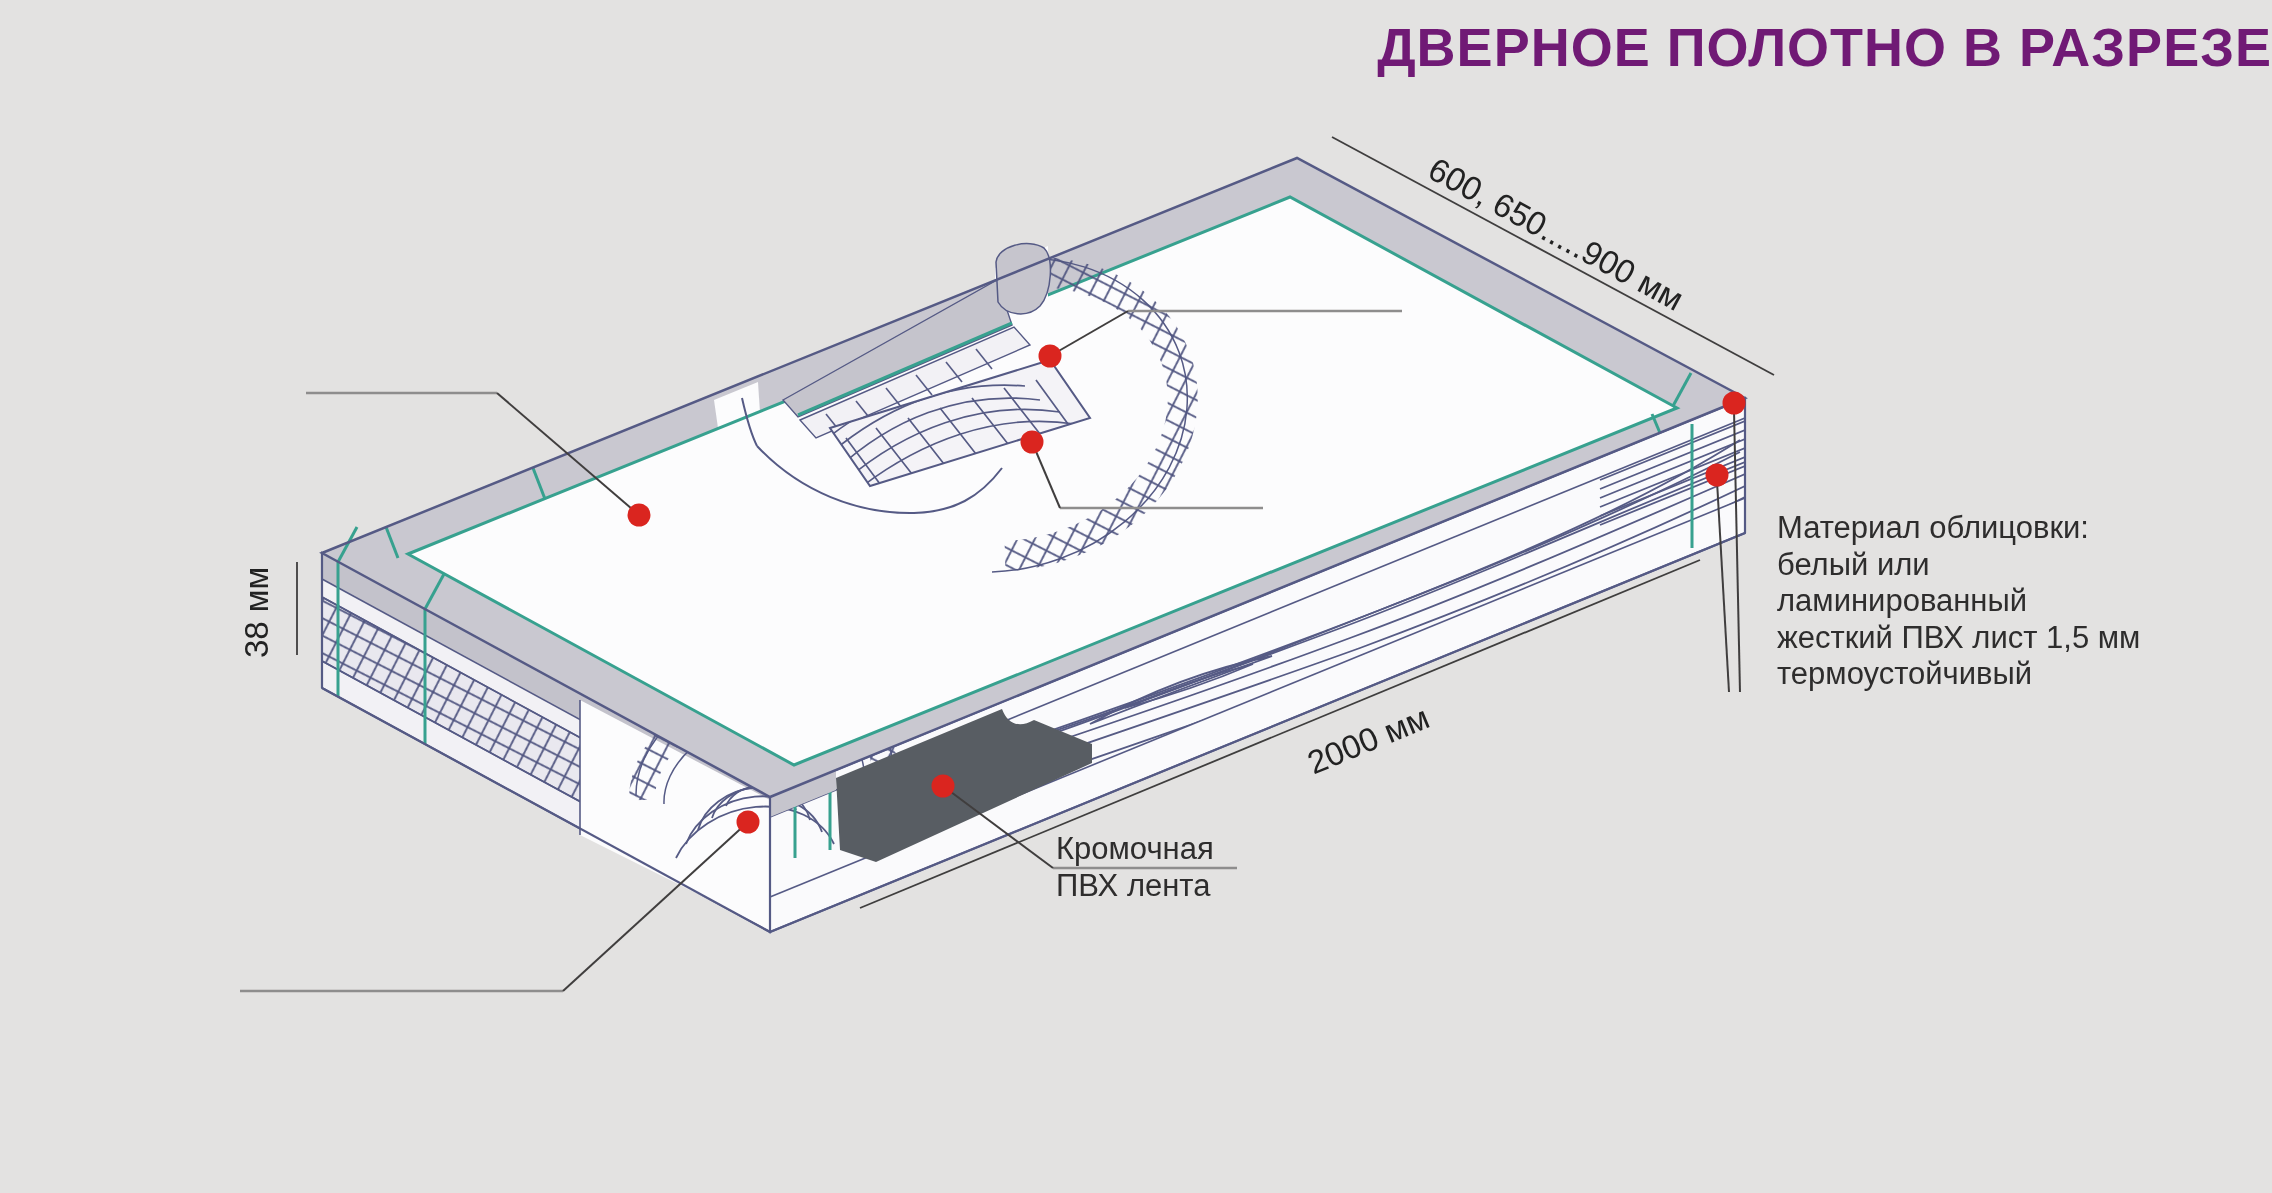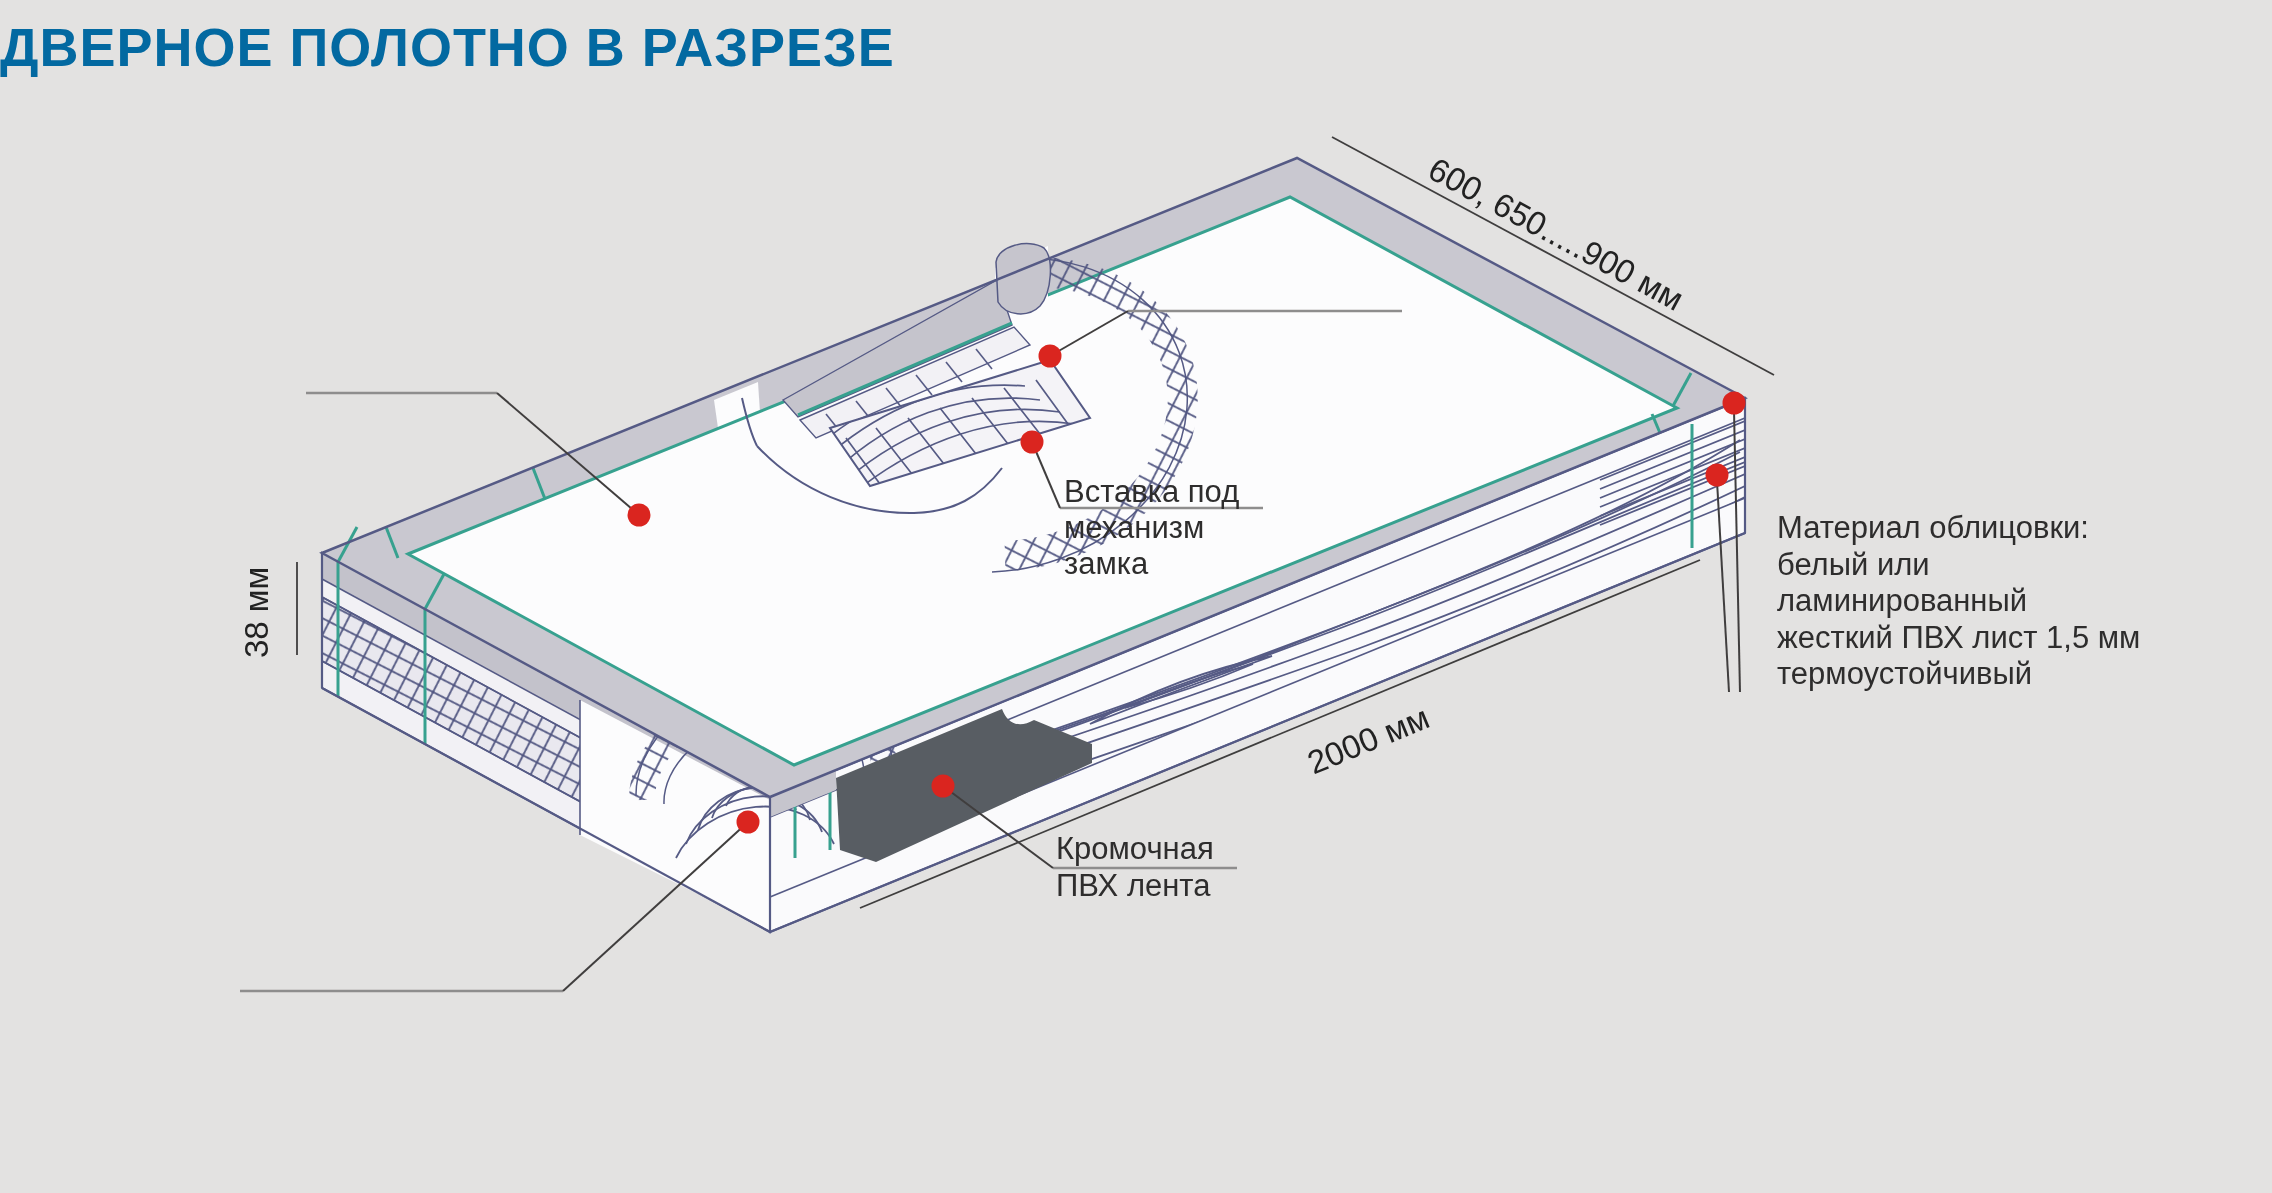--- a/index.html
+++ b/index.html
@@ -1,19 +1,19 @@
 <!DOCTYPE html>
 <html><head>
 <meta charset="utf-8">
 <style>
   html,body{margin:0;padding:0;background:#e3e2e1;}
   .canvas{position:relative;width:2272px;height:1193px;background:#e3e2e1;overflow:hidden;
           font-family:"Liberation Sans",sans-serif;}
-  .title{position:absolute;top:16px;left:0;width:100%;text-align:left;
-         font-size:54px;font-weight:bold;color:#0369a1;letter-spacing:1px;}
+  .title{position:absolute;top:16px;left:0;width:100%;text-align:right;
+         font-size:54px;font-weight:bold;color:#701a75;letter-spacing:1px;}
   svg.diagram{position:absolute;left:0;top:0;}
   .lbl{position:absolute;font-size:31px;line-height:37px;color:#2e2d2d;white-space:pre-line;}
   #lbl-film{left:306px;top:357px;line-height:38px;}
   #lbl-filler{left:1143px;top:268px;line-height:36px;}
   #lbl-insert{left:1064px;top:474px;line-height:36px;}
   #lbl-facing{left:1777px;top:510px;line-height:36.5px;}
   #lbl-tape{left:1056px;top:830px;line-height:37px;}
   #lbl-frame{left:243px;top:876px;line-height:37.5px;}
   .dim{position:absolute;font-size:33px;color:#222;transform-origin:0 0;white-space:nowrap;}
   #dim-width{left:1440px;top:150px;transform:rotate(28.4deg);}
@@ -177,23 +177,20 @@
       <circle cx="639" cy="515" r="11.5"></circle>
       <circle cx="1050" cy="356" r="11.5"></circle>
       <circle cx="1032" cy="442" r="11.5"></circle>
       <circle cx="748" cy="822" r="11.5"></circle>
       <circle cx="943" cy="786" r="11.5"></circle>
       <circle cx="1734" cy="403" r="11.5"></circle>
       <circle cx="1717" cy="475" r="11.5"></circle>
     </g>
   </svg>
 
-  <div class="lbl" id="lbl-insert">Вставка под
-механизм
-замка</div>
   <div class="lbl" id="lbl-facing">Материал облицовки:
 белый или
 ламинированный
 жесткий ПВХ лист 1,5 мм
 термоустойчивый</div>
   <div class="lbl" id="lbl-tape">Кромочная
 ПВХ лента</div>
 
   <div class="dim" id="dim-width">600, 650.....900 мм</div>
   <div class="dim" id="dim-thick">38 мм</div>

